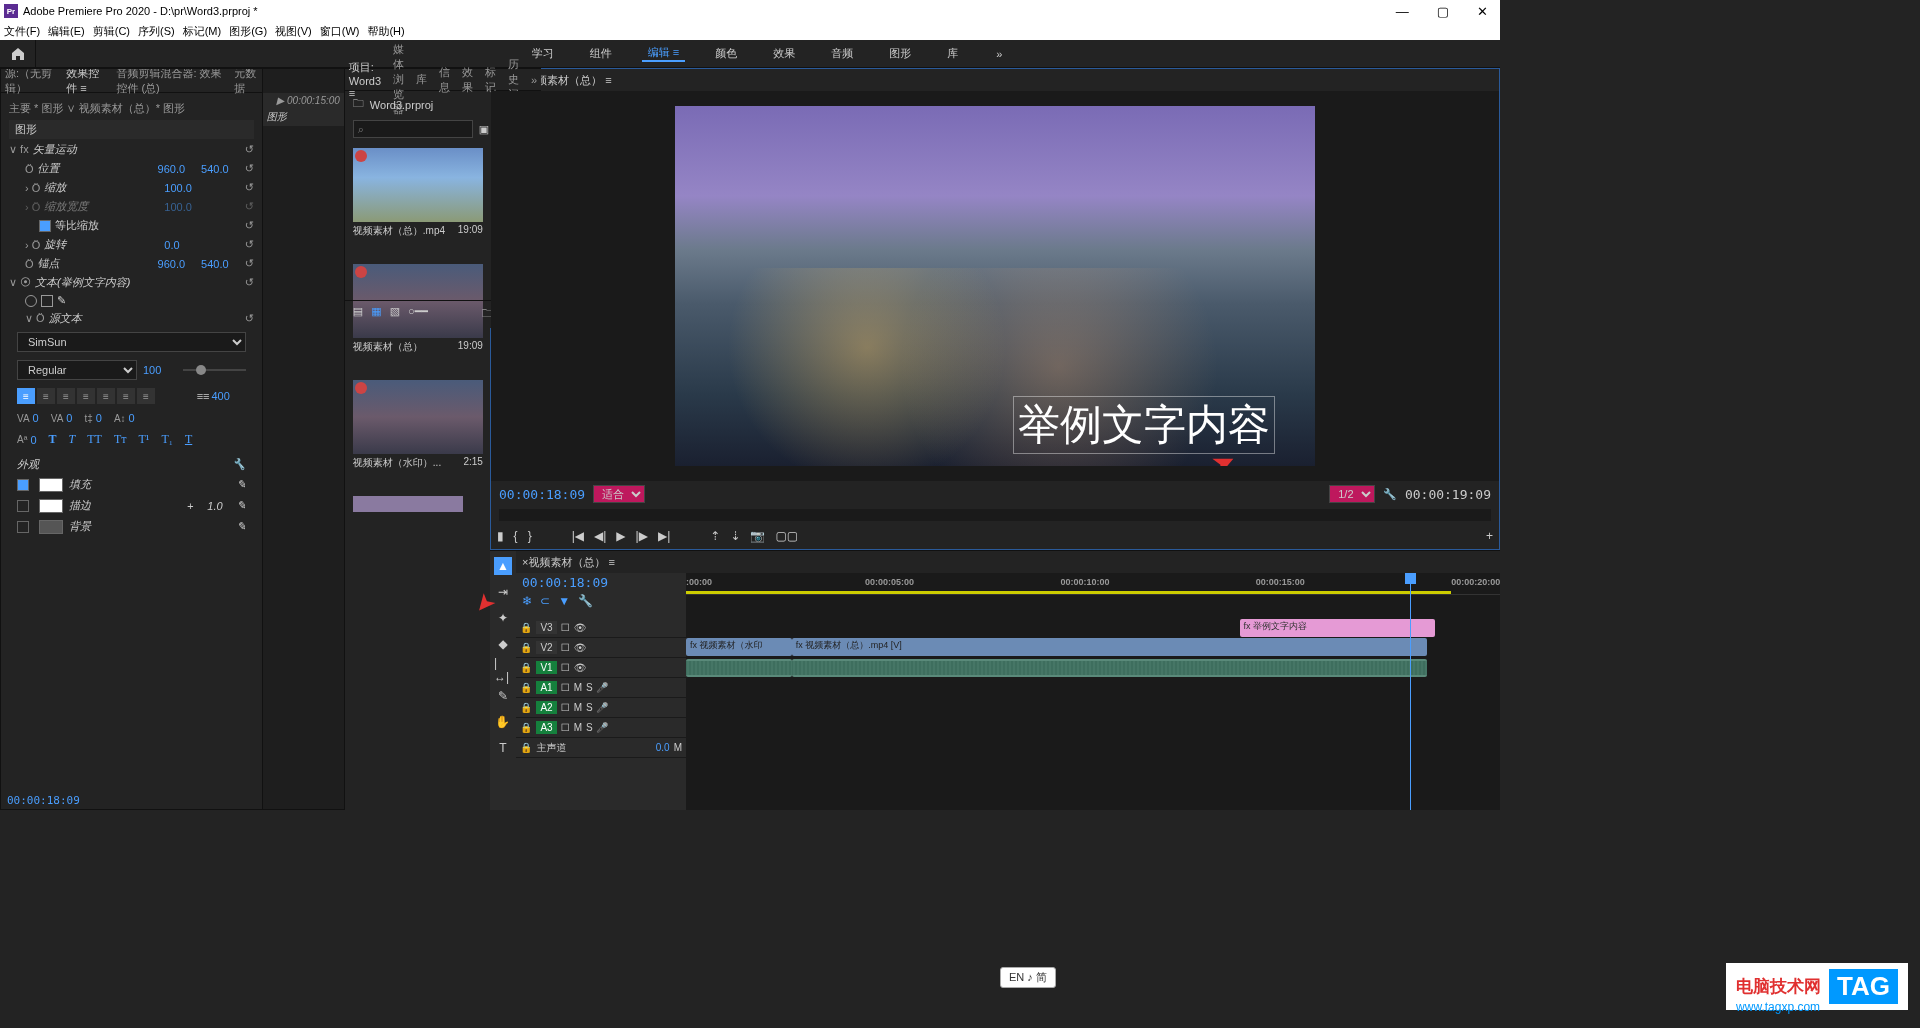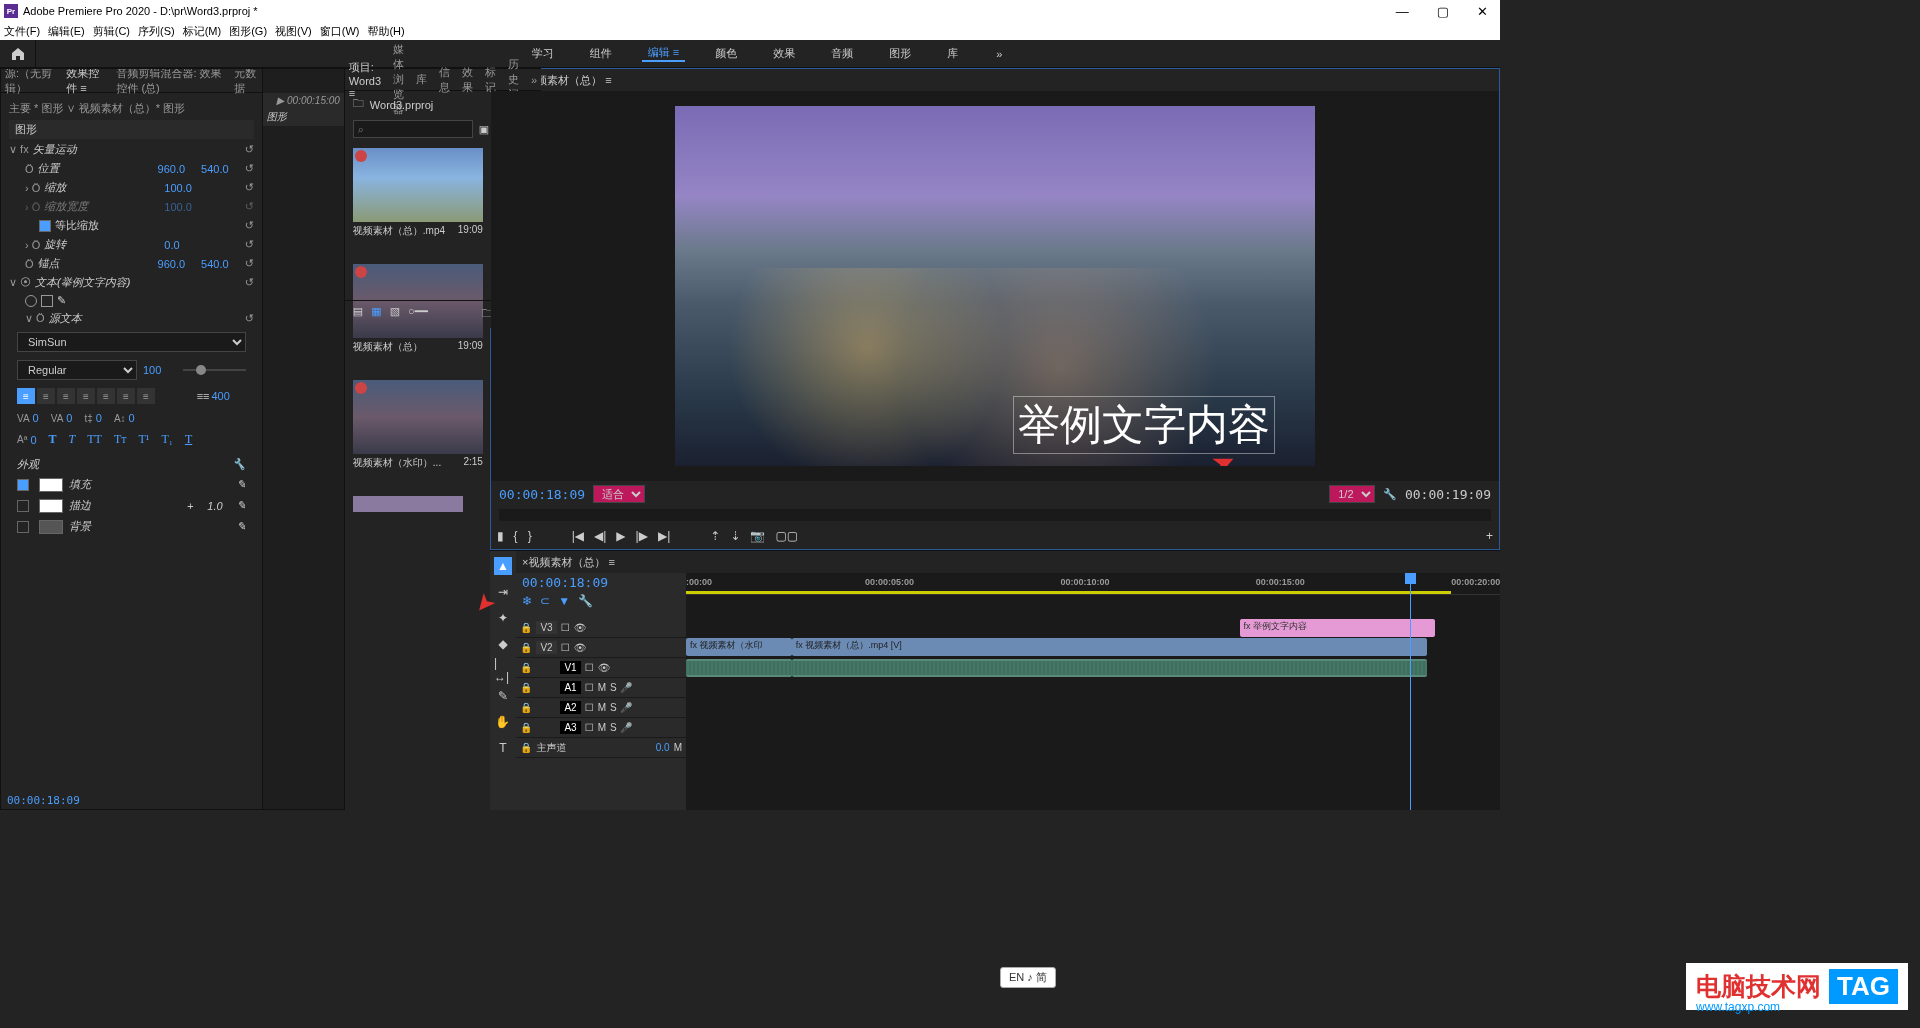--- a/index.html
+++ b/index.html
@@ -84,33 +84,33 @@
 .tl-tools { width: 26px; background: #2a2a2a; display: flex; flex-direction: column; align-items: center; gap: 8px; padding: 6px 0; }
 .tl-tool { width: 18px; height: 18px; display: flex; align-items: center; justify-content: center; color: #ccc; font-size: 12px; }
 .tl-tool.active { background: #4a9eff; color: #fff; }
 .tl-main { flex: 1; display: flex; flex-direction: column; }
 .tl-header { height: 22px; display: flex; align-items: center; padding: 0 6px; font-size: 11px; }
 .tl-toolbar { display: flex; gap: 8px; padding: 2px 6px; color: #4a9eff; font-size: 12px; }
 .tl-body { flex: 1; display: flex; }
 .tl-tracks-header { width: 170px; background: #2a2a2a; }
 .track-row { height: 20px; display: flex; align-items: center; gap: 4px; padding: 0 4px; border-bottom: 1px solid #1a1a1a; font-size: 10px; }
 .track-label { background: #333; padding: 1px 4px; color: #ccc; }
-.track-label.active { background: #000000; color: #fff; margin-left: 24px; }
+.track-label.active { background: #15803d; color: #fff; }
 .tl-tracks { flex: 1; position: relative; background: #1a1a1a; }
 .tl-ruler { height: 22px; background: #1a1a1a; border-bottom: 1px solid #333; position: relative; font-size: 9px; color: #999; font-weight: bold; }
 .ruler-tick { position: absolute; top: 4px; }
 .playhead { position: absolute; top: 0; bottom: 0; width: 1px; background: #4a9eff; }
 .playhead-head { position: absolute; top: 0; left: -5px; width: 11px; height: 11px; background: #4a9eff; }
 .clip { position: absolute; height: 18px; border-radius: 2px; font-size: 9px; padding: 1px 4px; overflow: hidden; white-space: nowrap; }
 .clip.video { background: #6b8bb5; color: #222; top: 65px; }
 .clip.graphic { background: #e59ad5; color: #333; top: 46px; }
 .clip.audio { background: #5a8a7a; top: 86px; height: 18px; }
 .audio-wave { position: absolute; left: 0; right: 0; top: 2px; bottom: 2px; background: repeating-linear-gradient(90deg, #3a6a5a 0px, #4a7a6a 2px, #3a6a5a 4px); }
 .watermark { position: absolute; right: 12px; bottom: 18px; background: #fff; padding: 6px 10px; display: flex; align-items: center; gap: 8px; }
-.wm-text { color: #e03030; font-size: 25px; font-weight: bold; }
+.wm-text { color: #e03030; font-size: 17px; font-weight: bold; }
 .wm-tag { background: #0099ff; color: #fff; font-size: 26px; font-weight: bold; padding: 2px 8px; }
 .wm-url { color: #0099ff; font-size: 12px; position: absolute; bottom: -4px; left: 10px; }
 .ime { position: absolute; bottom: 40px; left: 1000px; background: #fff; color: #333; font-size: 11px; padding: 2px 8px; border: 1px solid #aaa; border-radius: 3px; }
 .red-arrow2 { position: absolute; left: 475px; top: 590px; color: #e03030; font-size: 24px; transform: rotate(130deg); }
 .timeline-col { width: 82px; background: #1e1e1e; border-left: 1px solid #111; }
 .tc-head { background: #2a2a2a; padding: 2px 4px; font-size: 10px; font-style: italic; }
 </style>
 </head>
 <body>
 

